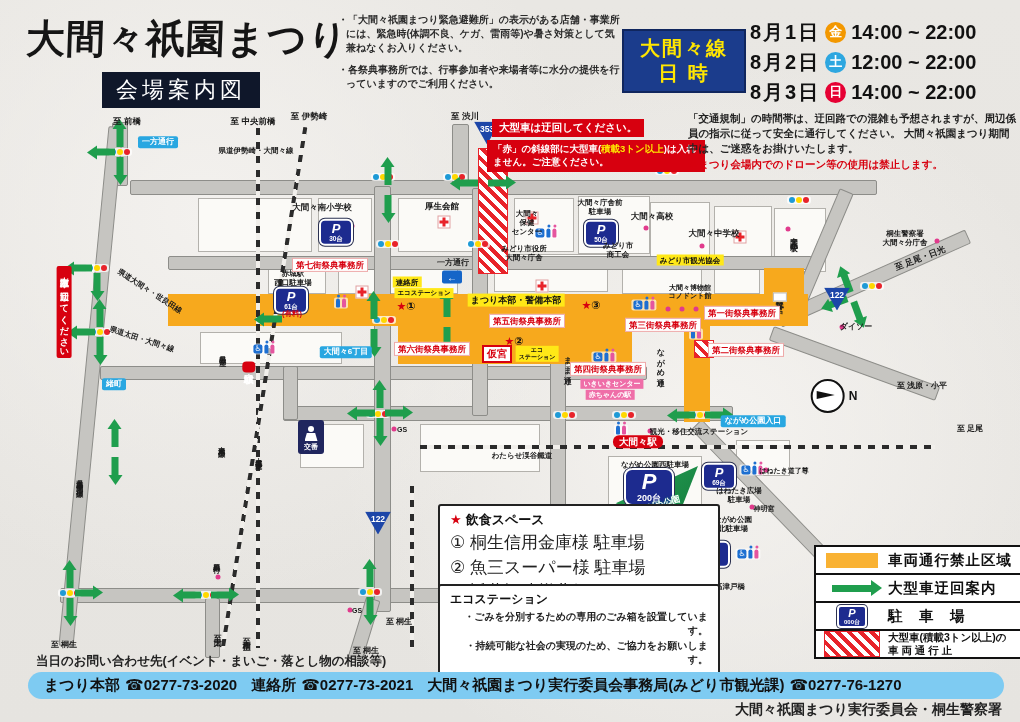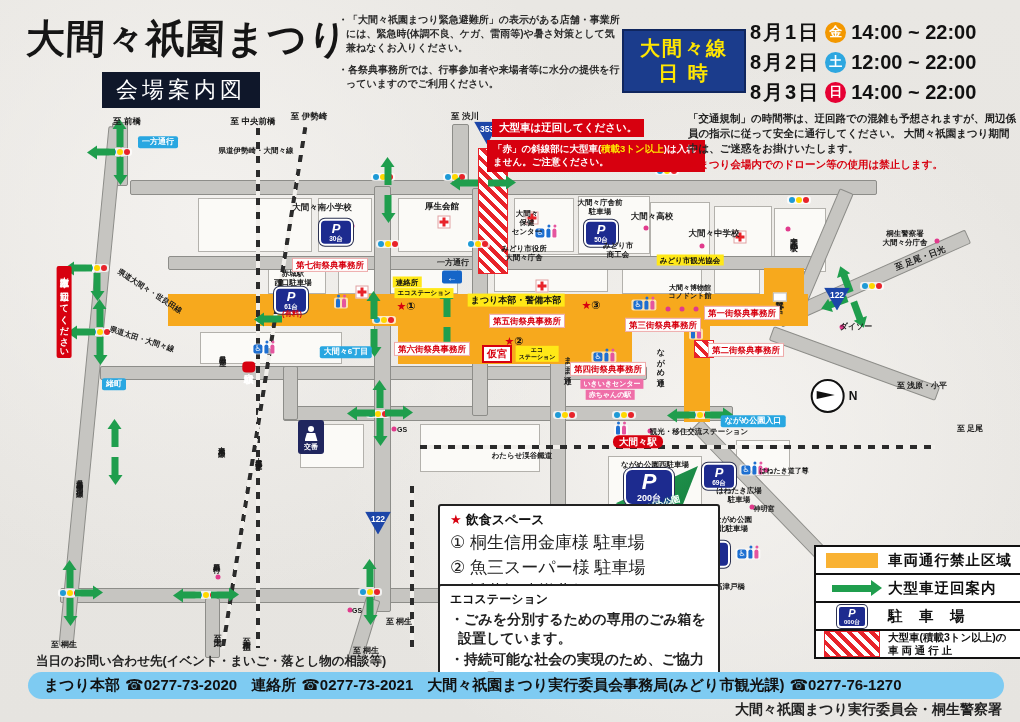--- a/index.html
+++ b/index.html
@@ -142,21 +142,21 @@
 
   
   .food-box{position:absolute;left:438px;top:504px;width:258px;background:#fff;border:2px solid #222;
     border-radius:3px;padding:5px 10px 6px 10px;z-index:8;}
   .food-box .bt{font-size:13px;font-weight:800;color:#111;margin-bottom:2px;}
   .food-box .bt .st{color:#d7000f;margin-right:4px;}
   .food-box .it{font-size:17px;font-weight:400;color:#222;line-height:1.45;white-space:nowrap;}
   .eco-box{position:absolute;left:438px;top:584px;width:258px;background:#fff;border:2px solid #222;
     border-radius:3px;padding:5px 10px 6px 10px;z-index:8;}
   .eco-box .bt{font-size:12px;font-weight:800;color:#111;margin-bottom:2px;}
-  .eco-box .ln{font-size:14px;font-weight:700;color:#222;line-height:1.35;text-indent:-8px;padding-left:8px;margin-bottom:2px;}
+  .eco-box .ln{font-size:10px;font-weight:700;color:#222;line-height:1.35;text-indent:-8px;padding-left:8px;margin-bottom:2px;text-align:right;}
   .bus-note{position:absolute;left:786px;top:486px;width:212px;background:#f5a469;border-radius:9px;
     padding:7px 9px;font-size:9.5px;font-weight:800;color:#8a2800;line-height:1.4;z-index:8;}
   .legend{position:absolute;left:766px;top:545px;width:240px;background:#fff;border:2.5px solid #111;z-index:8;margin-left:48px;}
   .lrow{display:grid;grid-template-columns:72px 1fr;align-items:center;border-bottom:2px solid #111;min-height:26px;}
   .lrow:last-child{border-bottom:none;}
   .lrow .sw{display:flex;align-items:center;justify-content:center;border-right:0;}
   .lrow .lab{font-size:14.5px;font-weight:800;color:#111;letter-spacing:1px;white-space:nowrap;}
   .lrow .lab.small{font-size:10.5px;line-height:1.25;letter-spacing:0;white-space:pre;}
   .sw-orange{width:52px;height:15px;background:#f9b233;}
   .sw-arrow{width:40px;height:7px;background:#1f9e4d;position:relative;}

